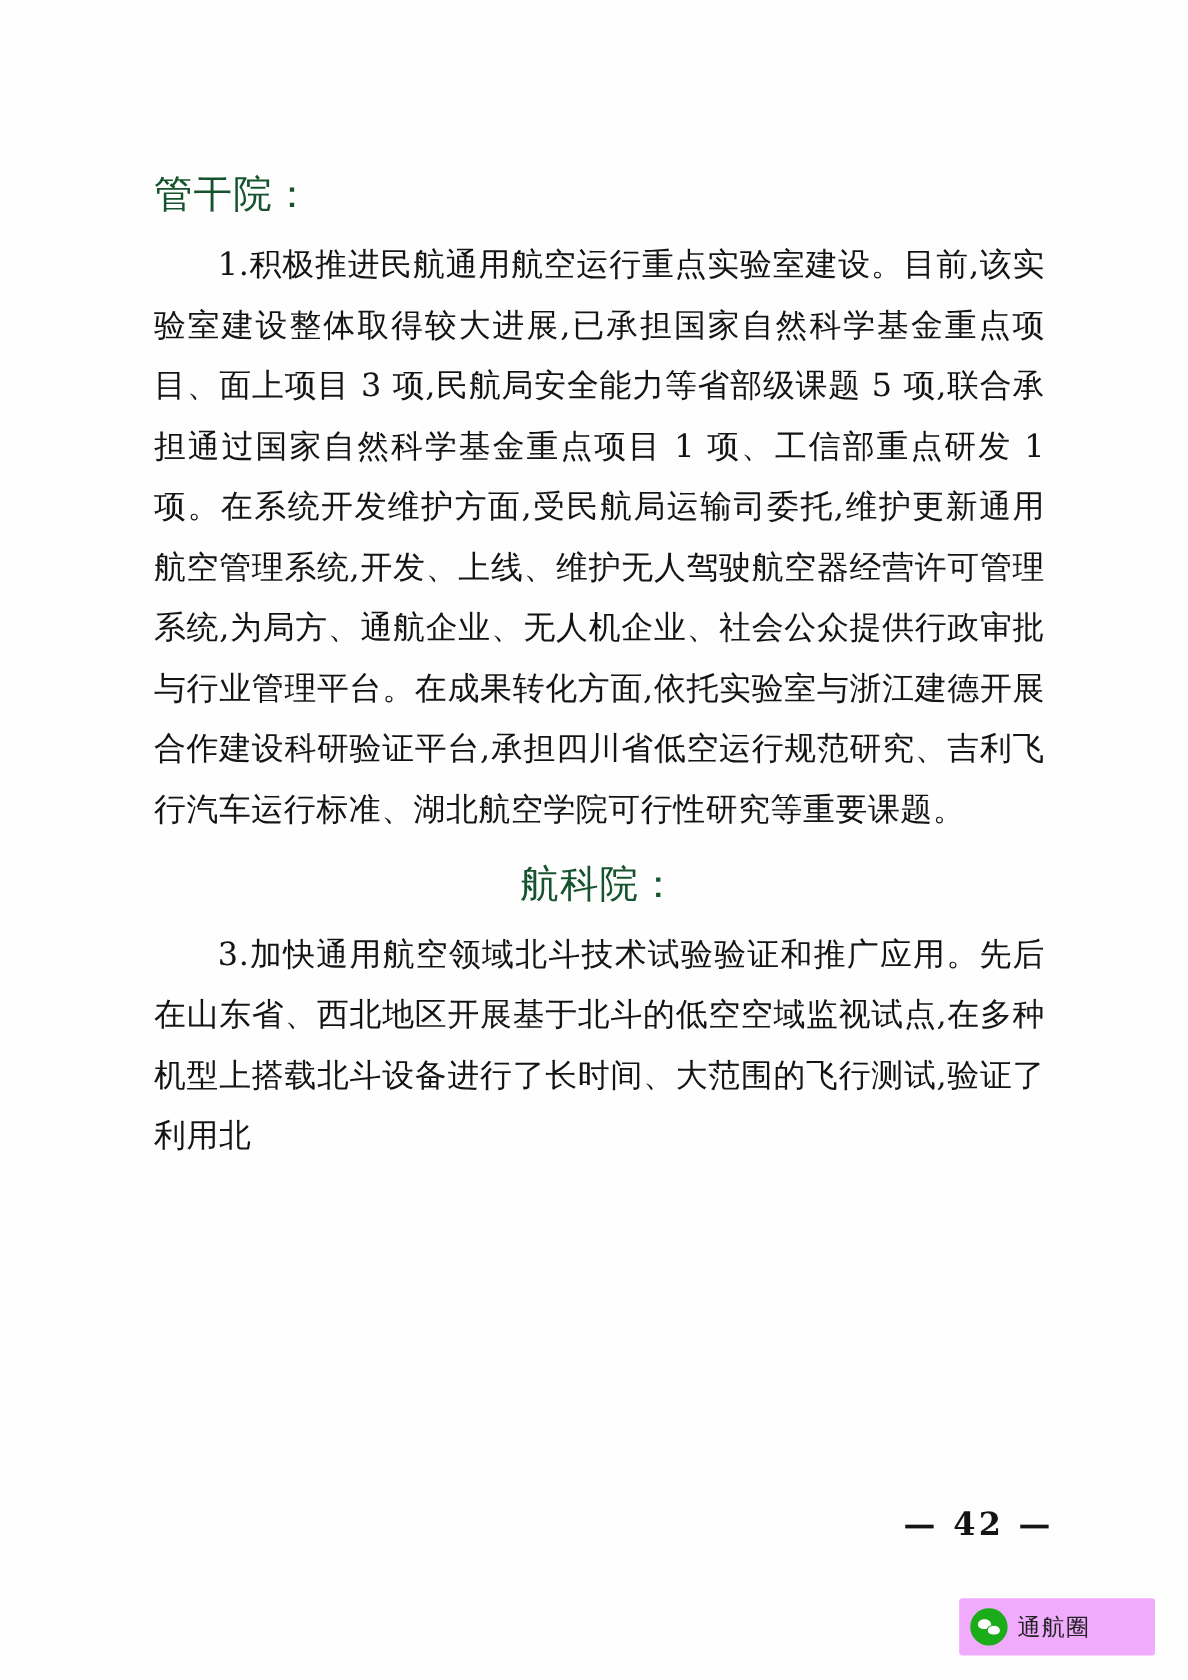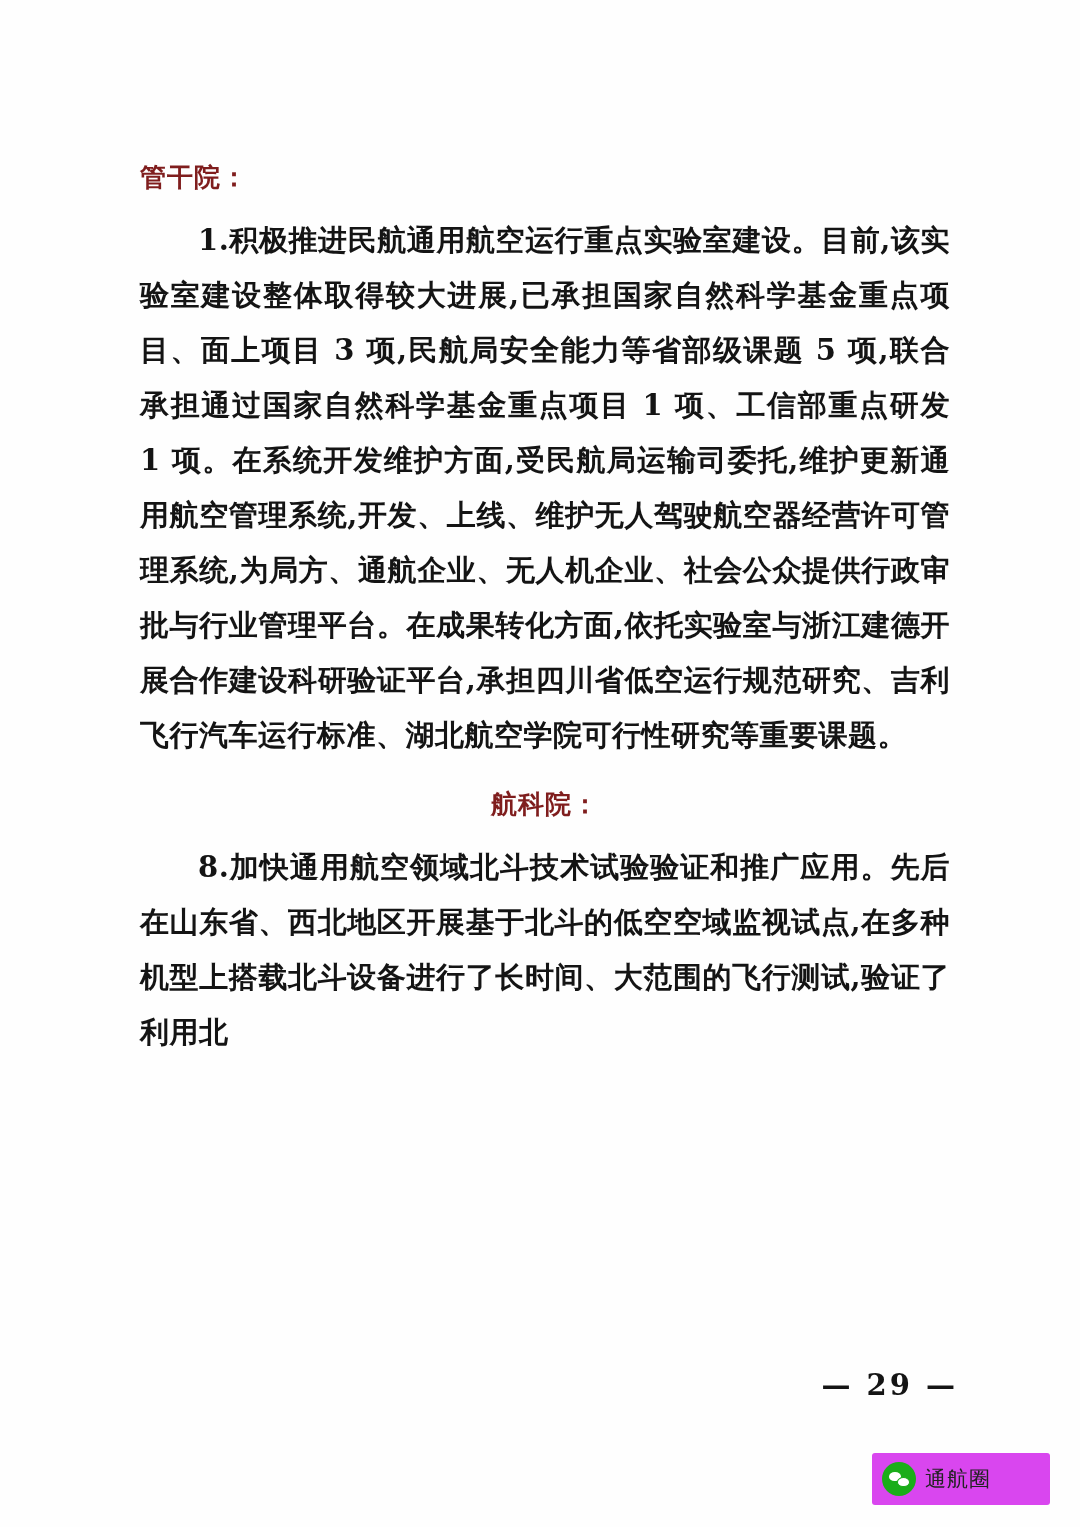--- a/index.html
+++ b/index.html
@@ -30,28 +30,28 @@
     width: 810px;
   }
   .para {
     font-size: 29px;
     line-height: 55px;
     letter-spacing: 0.5px;
     text-align: justify;
     text-justify: inter-ideograph;
     margin: 0 0 6px 0;
     color: #141414;
-    font-weight: 700;
+    font-weight: 400;
   }
   .heading {
-    font-size: 26px;
+    font-size: 35px;
     line-height: 55px;
     margin: 0 0 8px 0;
-    color: #7f1d1d;
-    font-weight: 700;
+    color: #14532d;
+    font-weight: 400;
     letter-spacing: 1px;
   }
   .indent {
     text-indent: 58px;
   }
   .gap-top {
     margin-top: 14px;
     text-align: center;
   }
   .page-number {
@@ -62,21 +62,21 @@
     letter-spacing: 3px;
     color: #141414;
     font-weight: 600;
   }
   .watermark {
     position: absolute;
     right: 30px;
     bottom: 22px;
     width: 178px;
     height: 52px;
-    background: #d946ef;
+    background: #f0abfc;
     border-radius: 3px;
     display: flex;
     align-items: center;
     padding-left: 10px;
     box-sizing: border-box;
   }
   .wm-logo {
     width: 34px;
     height: 34px;
     border-radius: 50%;
@@ -121,24 +121,24 @@
 
   <div class="content">
 
     <p class="heading">管干院：</p>
 
     <p class="para indent">1.积极推进民航通用航空运行重点实验室建设。目前,该实验室建设整体取得较大进展,已承担国家自然科学基金重点项目、面上项目 3 项,民航局安全能力等省部级课题 5 项,联合承担通过国家自然科学基金重点项目 1 项、工信部重点研发 1 项。在系统开发维护方面,受民航局运输司委托,维护更新通用航空管理系统,开发、上线、维护无人驾驶航空器经营许可管理系统,为局方、通航企业、无人机企业、社会公众提供行政审批与行业管理平台。在成果转化方面,依托实验室与浙江建德开展合作建设科研验证平台,承担四川省低空运行规范研究、吉利飞行汽车运行标准、湖北航空学院可行性研究等重要课题。</p>
 
 
     <p class="heading gap-top">航科院：</p>
 
-    <p class="para indent">8.加快通用航空领域北斗技术试验验证和推广应用。先后在山东省、西北地区开展基于北斗的低空空域监视试点,在多种机型上搭载北斗设备进行了长时间、大范围的飞行测试,验证了利用北</p>
+    <p class="para indent">3.加快通用航空领域北斗技术试验验证和推广应用。先后在山东省、西北地区开展基于北斗的低空空域监视试点,在多种机型上搭载北斗设备进行了长时间、大范围的飞行测试,验证了利用北</p>
 
   </div>
 
-  <div class="page-number">— 29 —</div>
+  <div class="page-number">— 42 —</div>
 
   <div class="watermark">
     <span class="wm-logo"></span>
     <span class="wm-text">通航圈</span>
   </div>
 
 </div>
 
 </body></html>

